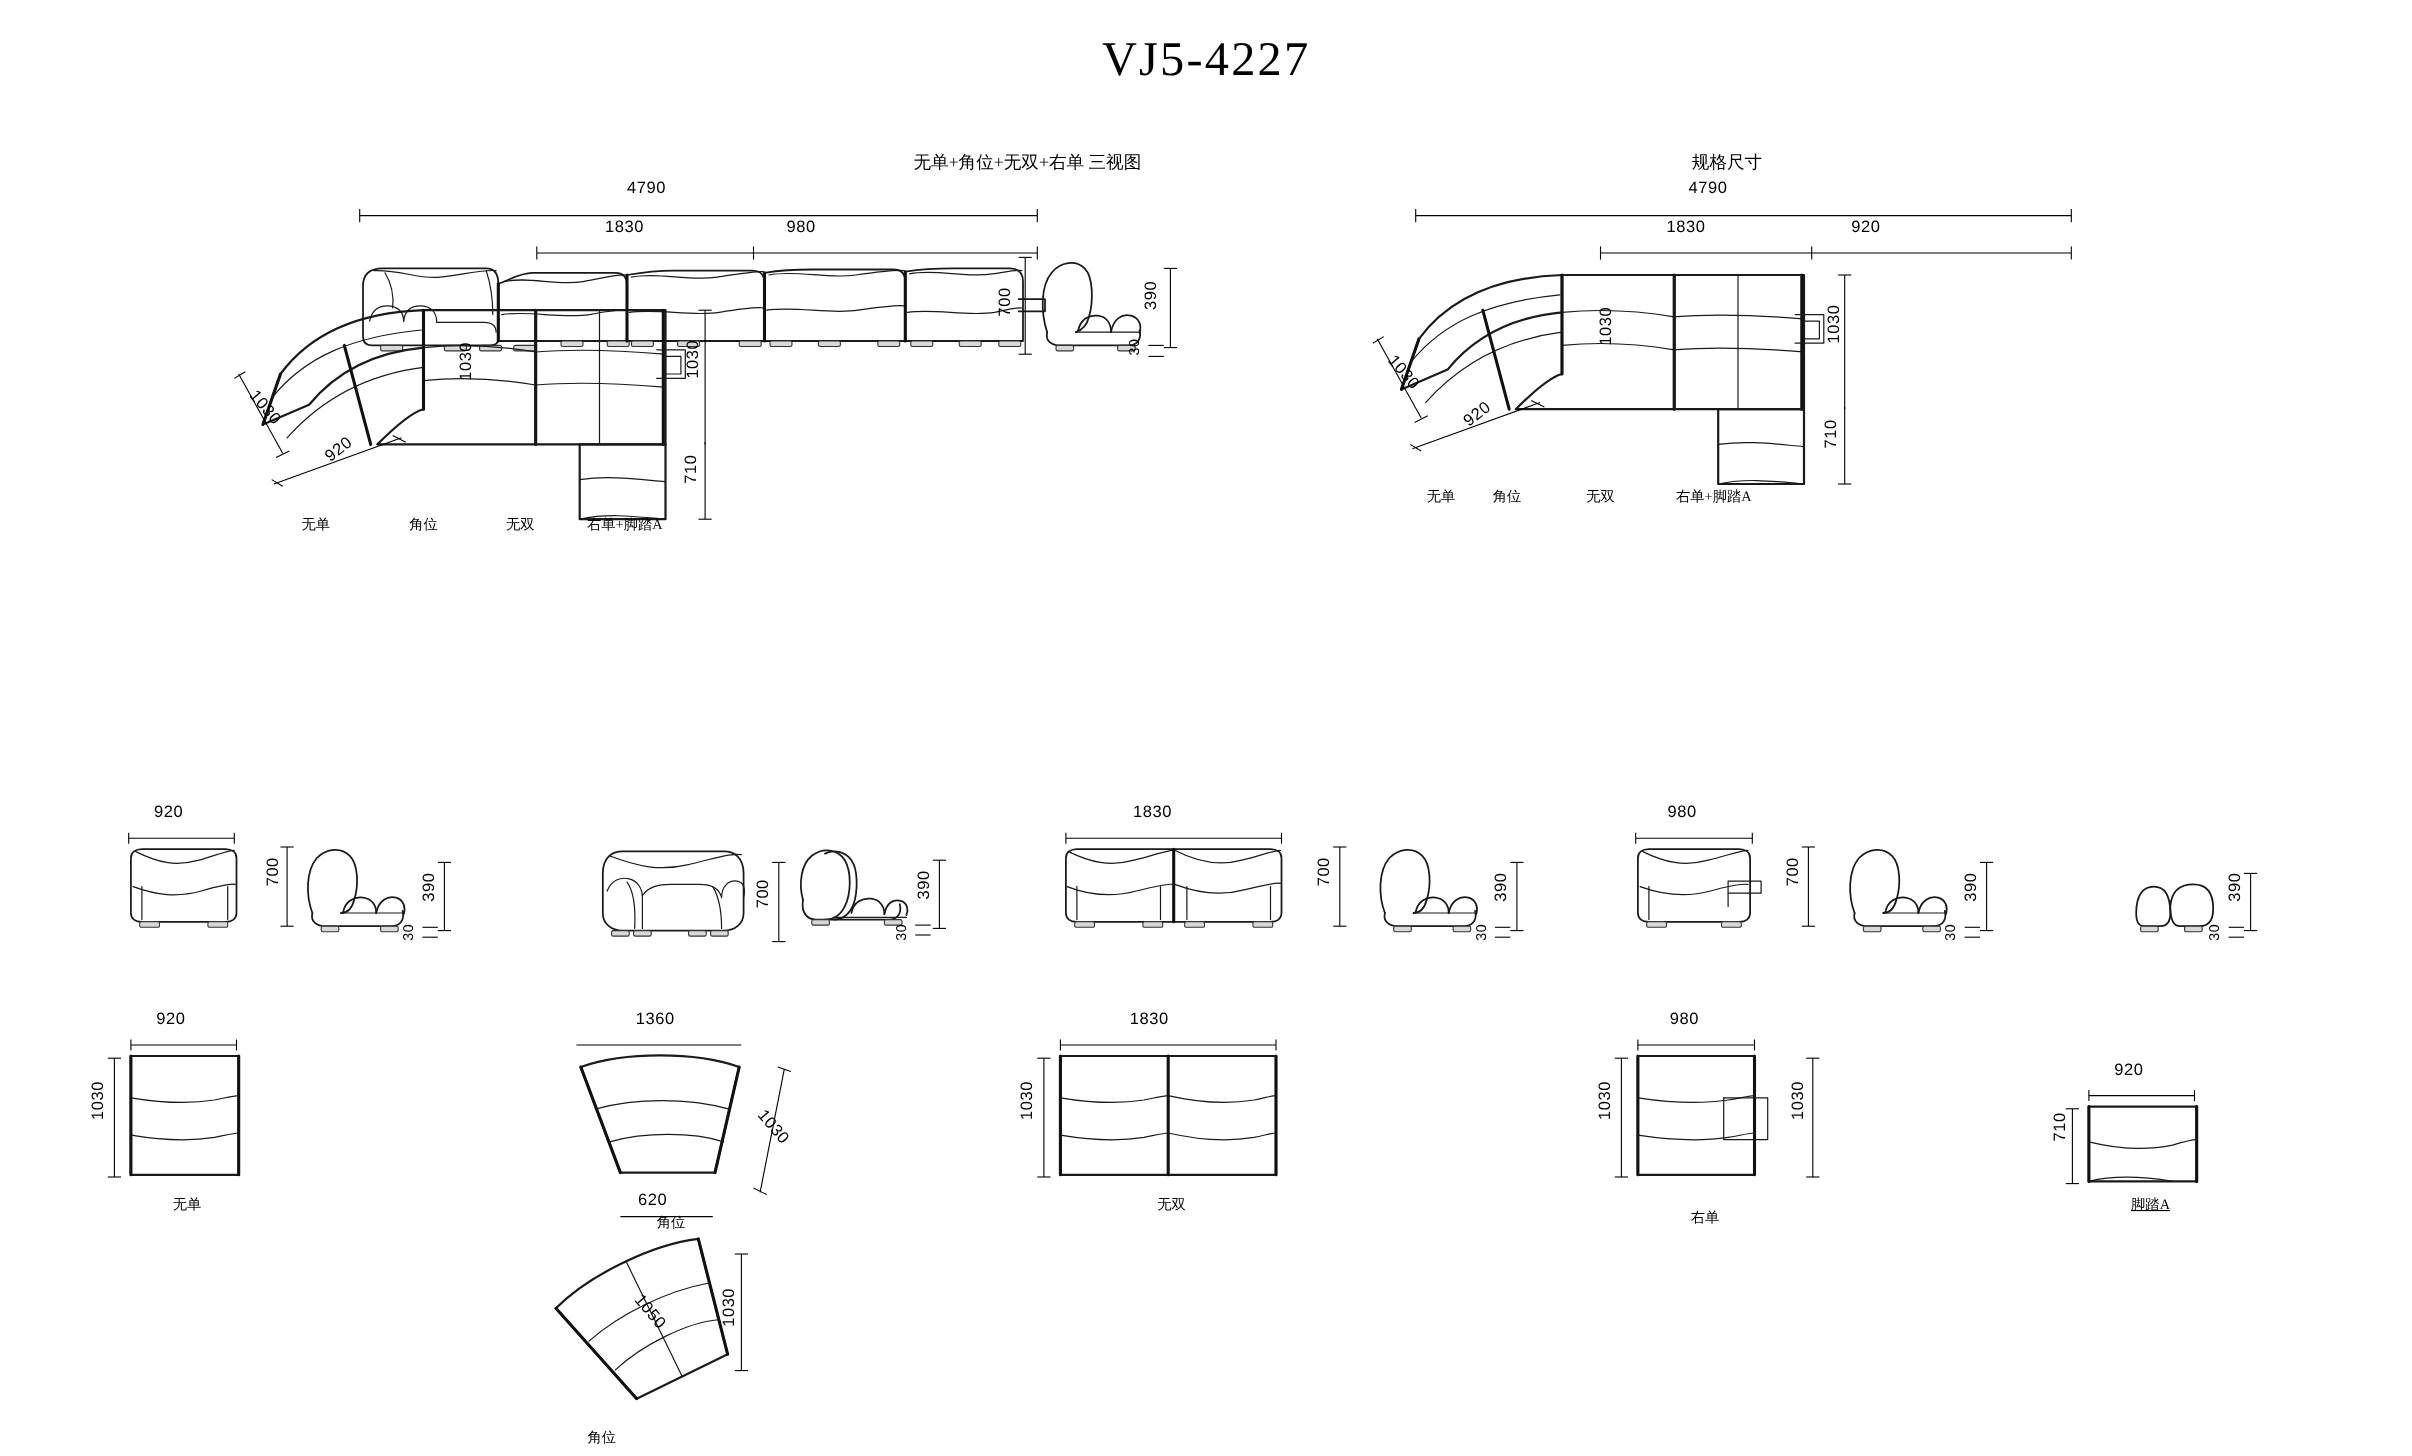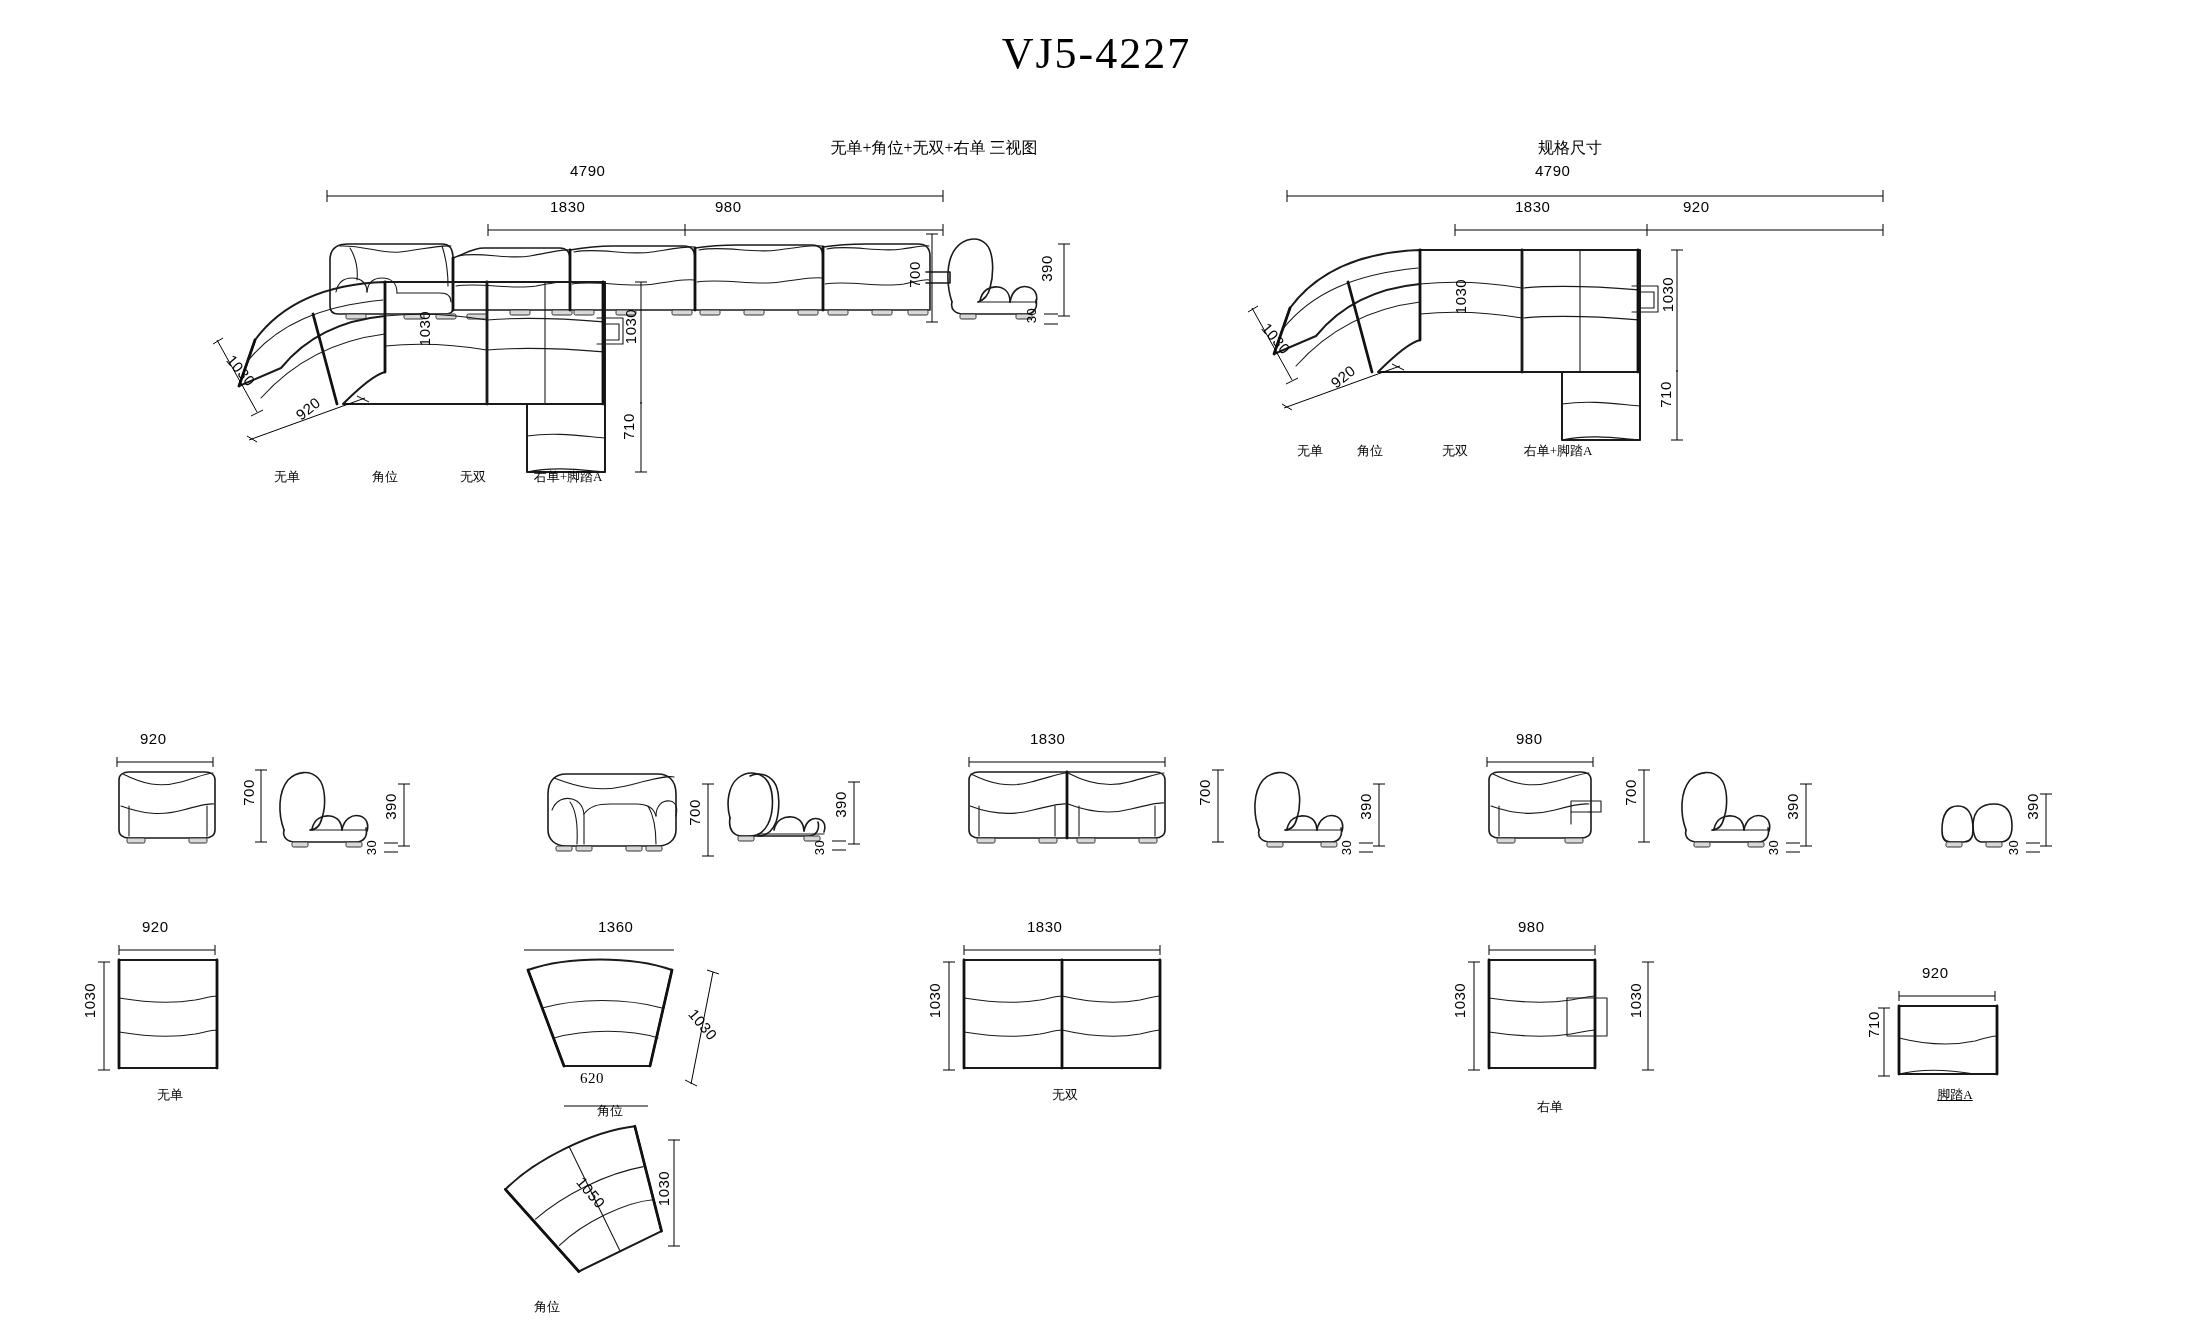--- a/index.html
+++ b/index.html
@@ -556,32 +556,32 @@
   <div class="abs dim rot90" style="left:-56px;top:62px;width:50px;text-align:center;">1030</div>
   <svg width="14" height="112" style="position:absolute;left:-22px;top:30px;">
     <line class="dimsvg" x1="6" y1="2" x2="6" y2="110"></line>
     <line class="dimsvg" x1="0" y1="2" x2="12" y2="2"></line>
     <line class="dimsvg" x1="0" y1="110" x2="12" y2="110"></line>
   </svg>
   <div class="abs part-label" style="left:10px;top:156px;width:80px;">无单</div>
 </div>
 
 <div class="abs" style="left:530px;top:930px;">
-  <div class="abs dim" style="left:48px;top:-12px;margin-left:20px;">1360</div>
+  <div class="abs dim" style="left:48px;top:-12px;">1360</div>
   <svg width="156" height="20" style="position:absolute;left:-8px;top:10px;">
     <line class="dimsvg" x1="2" y1="10" x2="152" y2="10"></line>
   </svg>
   <svg width="170" height="120" style="position:absolute;left:-8px;top:28px;">
     <path class="ln-med" d="M6,12 C46,-2 110,-2 150,12 L128,108 L42,108 Z"></path>
     <path class="ln-bold" d="M6,12 L42,108"></path>
     <path class="ln-bold" d="M150,12 L128,108"></path>
     <path class="ln-thin" d="M20,50 C56,40 104,40 140,50"></path>
     <path class="ln-thin" d="M32,80 C64,71 108,71 136,80"></path>
   </svg>
-  <div class="abs dim" style="left:50px;top:140px;font-family:Liberation Serif, serif;">620</div>
+  <div class="abs dim" style="left:50px;top:152px;">620</div>
   <svg width="90" height="14" style="position:absolute;left:32px;top:172px;">
     <line class="dimsvg" x1="2" y1="4" x2="86" y2="4"></line>
   </svg>
 
   <div class="abs dim rot-diag" style="left:148px;top:86px;width:50px;text-align:center;">1030</div>
   <svg width="50" height="120" style="position:absolute;left:155px;top:40px;">
     <line class="dimsvg" x1="28" y1="2" x2="6" y2="114"></line>
     <line class="dimsvg" x1="22" y1="0" x2="34" y2="4"></line>
     <line class="dimsvg" x1="0" y1="110" x2="12" y2="116"></line>
   </svg>

